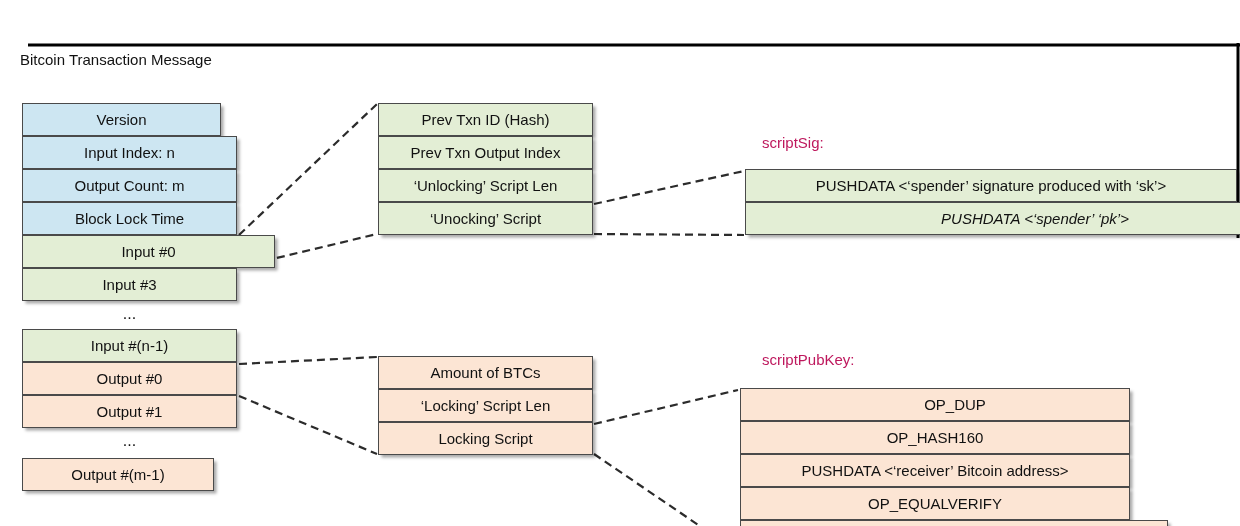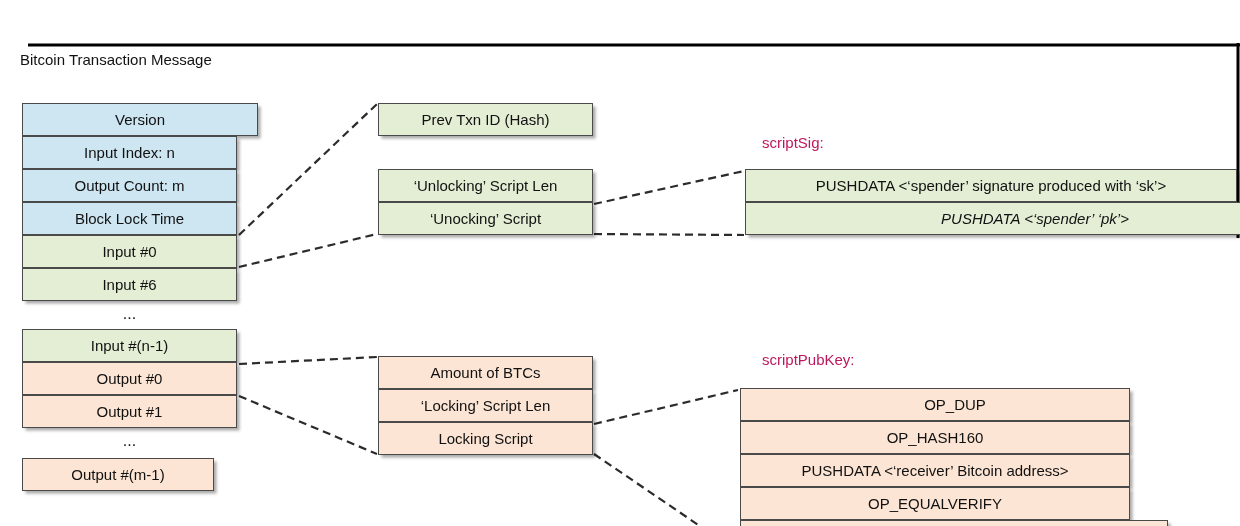--- a/index.html
+++ b/index.html
@@ -100,34 +100,35 @@
     </g>
     <g class="frame">
       <path d="M28 2 L1240 2"></path>
       <path d="M1238 0 L1238 195"></path>
       <path d="M1.5 497 L1.5 526"></path>
     </g>
   </svg>
 
   <div class="title">Bitcoin Transaction Message</div>
 
-  <div class="box blue" style="left:22px; top:60px;  width:236px;">Version</div>
+  <div class="box blue" style="left:22px; top:60px;  width:199px;">Version</div>
   <div class="box blue" style="left:22px; top:93px;  width:215px;">Input Index: n</div>
   <div class="box blue" style="left:22px; top:126px; width:215px;">Output Count: m</div>
   <div class="box blue" style="left:22px; top:159px; width:215px;">Block Lock Time</div>
-  <div class="box green" style="left:22px; top:192px; width:215px;">Input #0</div>
-  <div class="box green" style="left:22px; top:225px; width:215px;">Input #6</div>
+  <div class="box green" style="left:22px; top:192px; width:253px;">Input #0</div>
+  <div class="box green" style="left:22px; top:225px; width:215px;">Input #3</div>
   <div class="ellipsis" style="left:22px; top:259px;">...</div>
   <div class="box green" style="left:22px; top:286px; width:215px;">Input #(n-1)</div>
   <div class="box orange" style="left:22px; top:319px; width:215px;">Output #0</div>
   <div class="box orange" style="left:22px; top:352px; width:215px;">Output #1</div>
   <div class="ellipsis" style="left:22px; top:386px;">...</div>
   <div class="box orange" style="left:22px; top:415px; width:192px;">Output #(m-1)</div>
 
   <div class="box green" style="left:378px; top:60px;  width:215px;">Prev Txn ID (Hash)</div>
+  <div class="box green" style="left:378px; top:93px;  width:215px;">Prev Txn Output Index</div>
   <div class="box green" style="left:378px; top:126px; width:215px;">‘Unlocking’ Script Len</div>
   <div class="box green" style="left:378px; top:159px; width:215px;">‘Unocking’ Script</div>
 
   <div class="script-label" style="left:762px; top:91px;">scriptSig:</div>
   <div class="box green" style="left:745px; top:126px; width:492px;">PUSHDATA &lt;‘spender’ signature produced with ‘sk’&gt;</div>
   <div class="box green" style="left:745px; top:159px; width:580px;font-style:italic;">PUSHDATA &lt;‘spender’ ‘pk’&gt;</div>
 
   <div class="box orange" style="left:378px; top:313px; width:215px;">Amount of BTCs</div>
   <div class="box orange" style="left:378px; top:346px; width:215px;">‘Locking’ Script Len</div>
   <div class="box orange" style="left:378px; top:379px; width:215px;">Locking Script</div>

